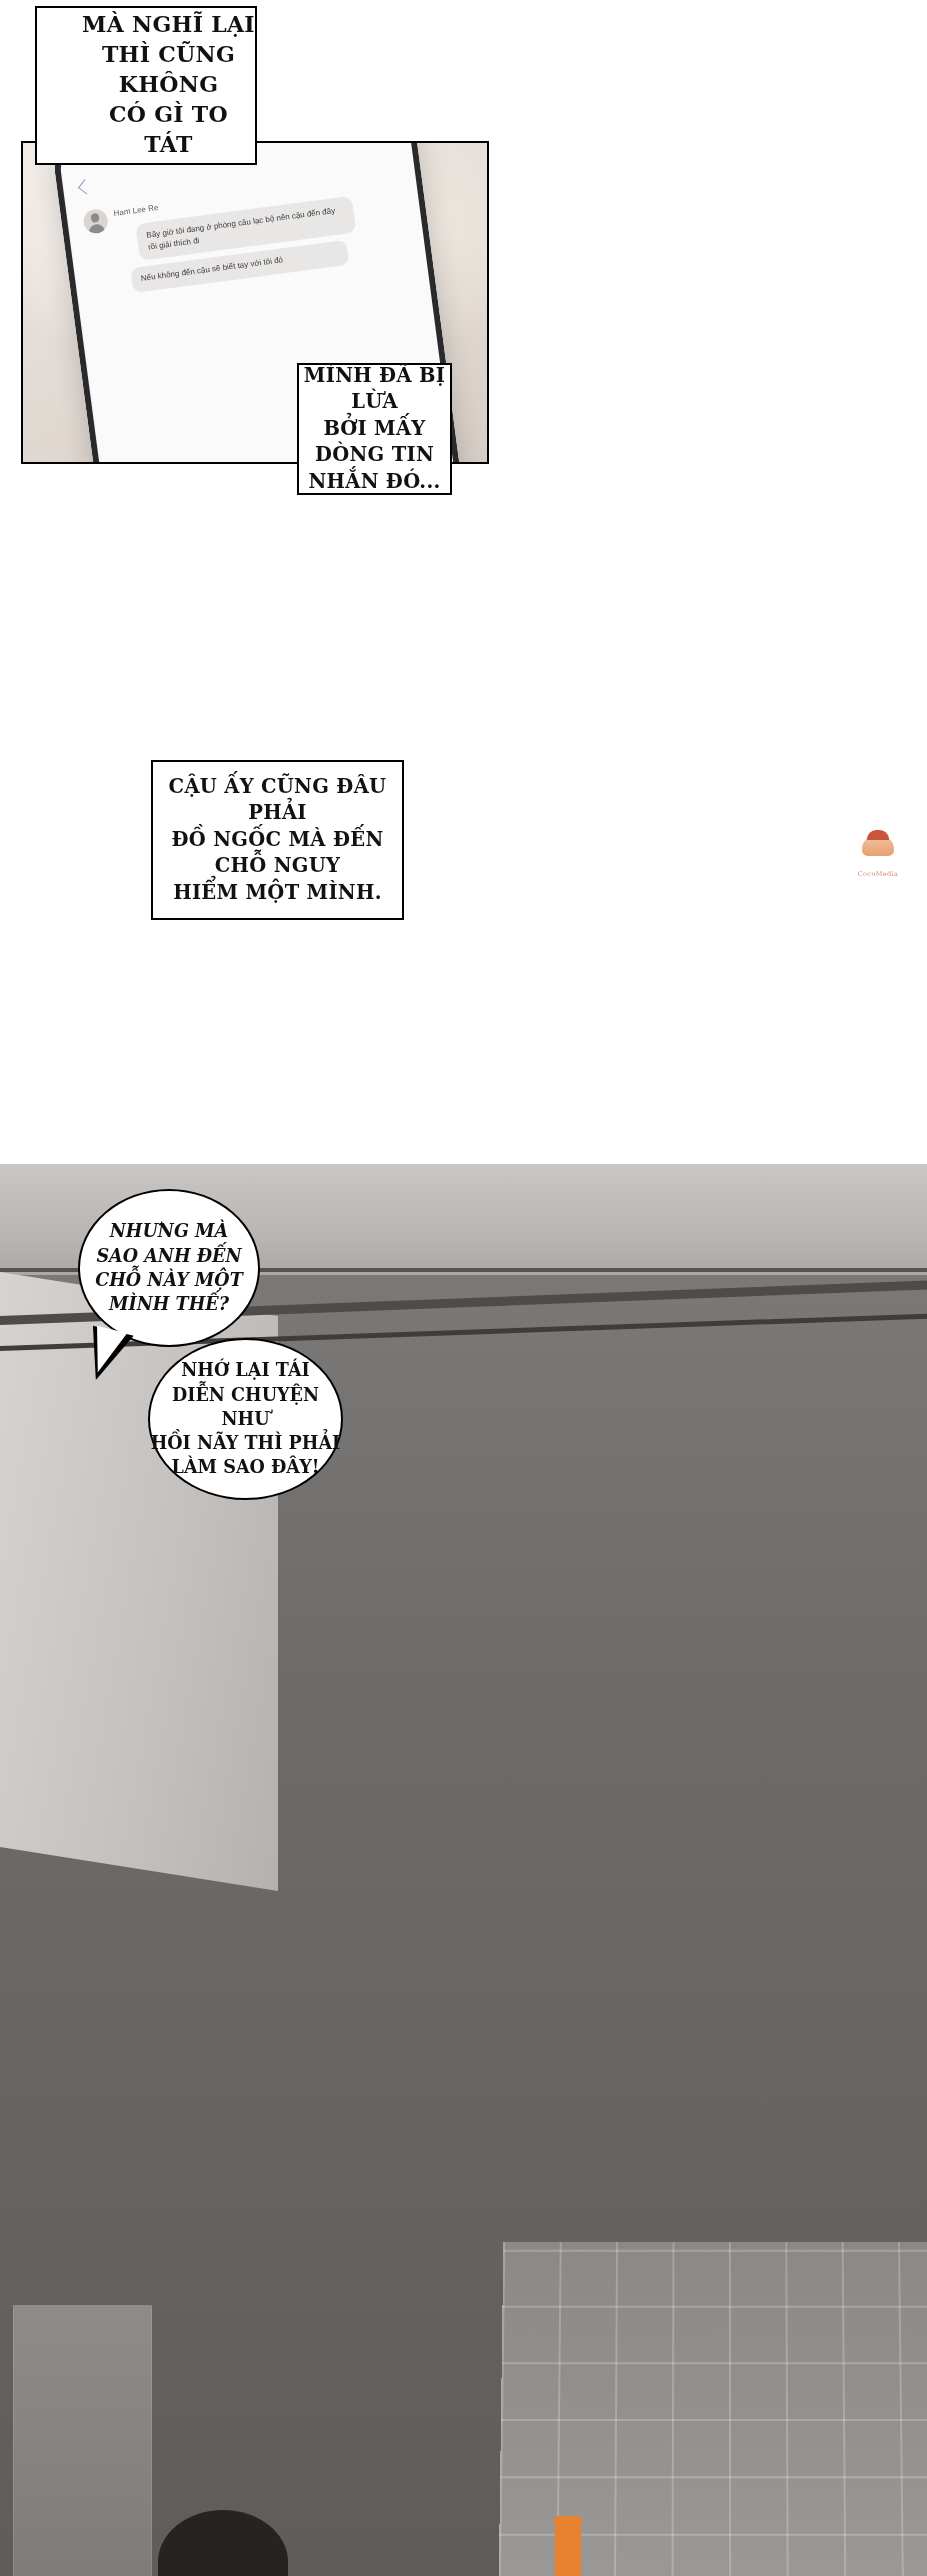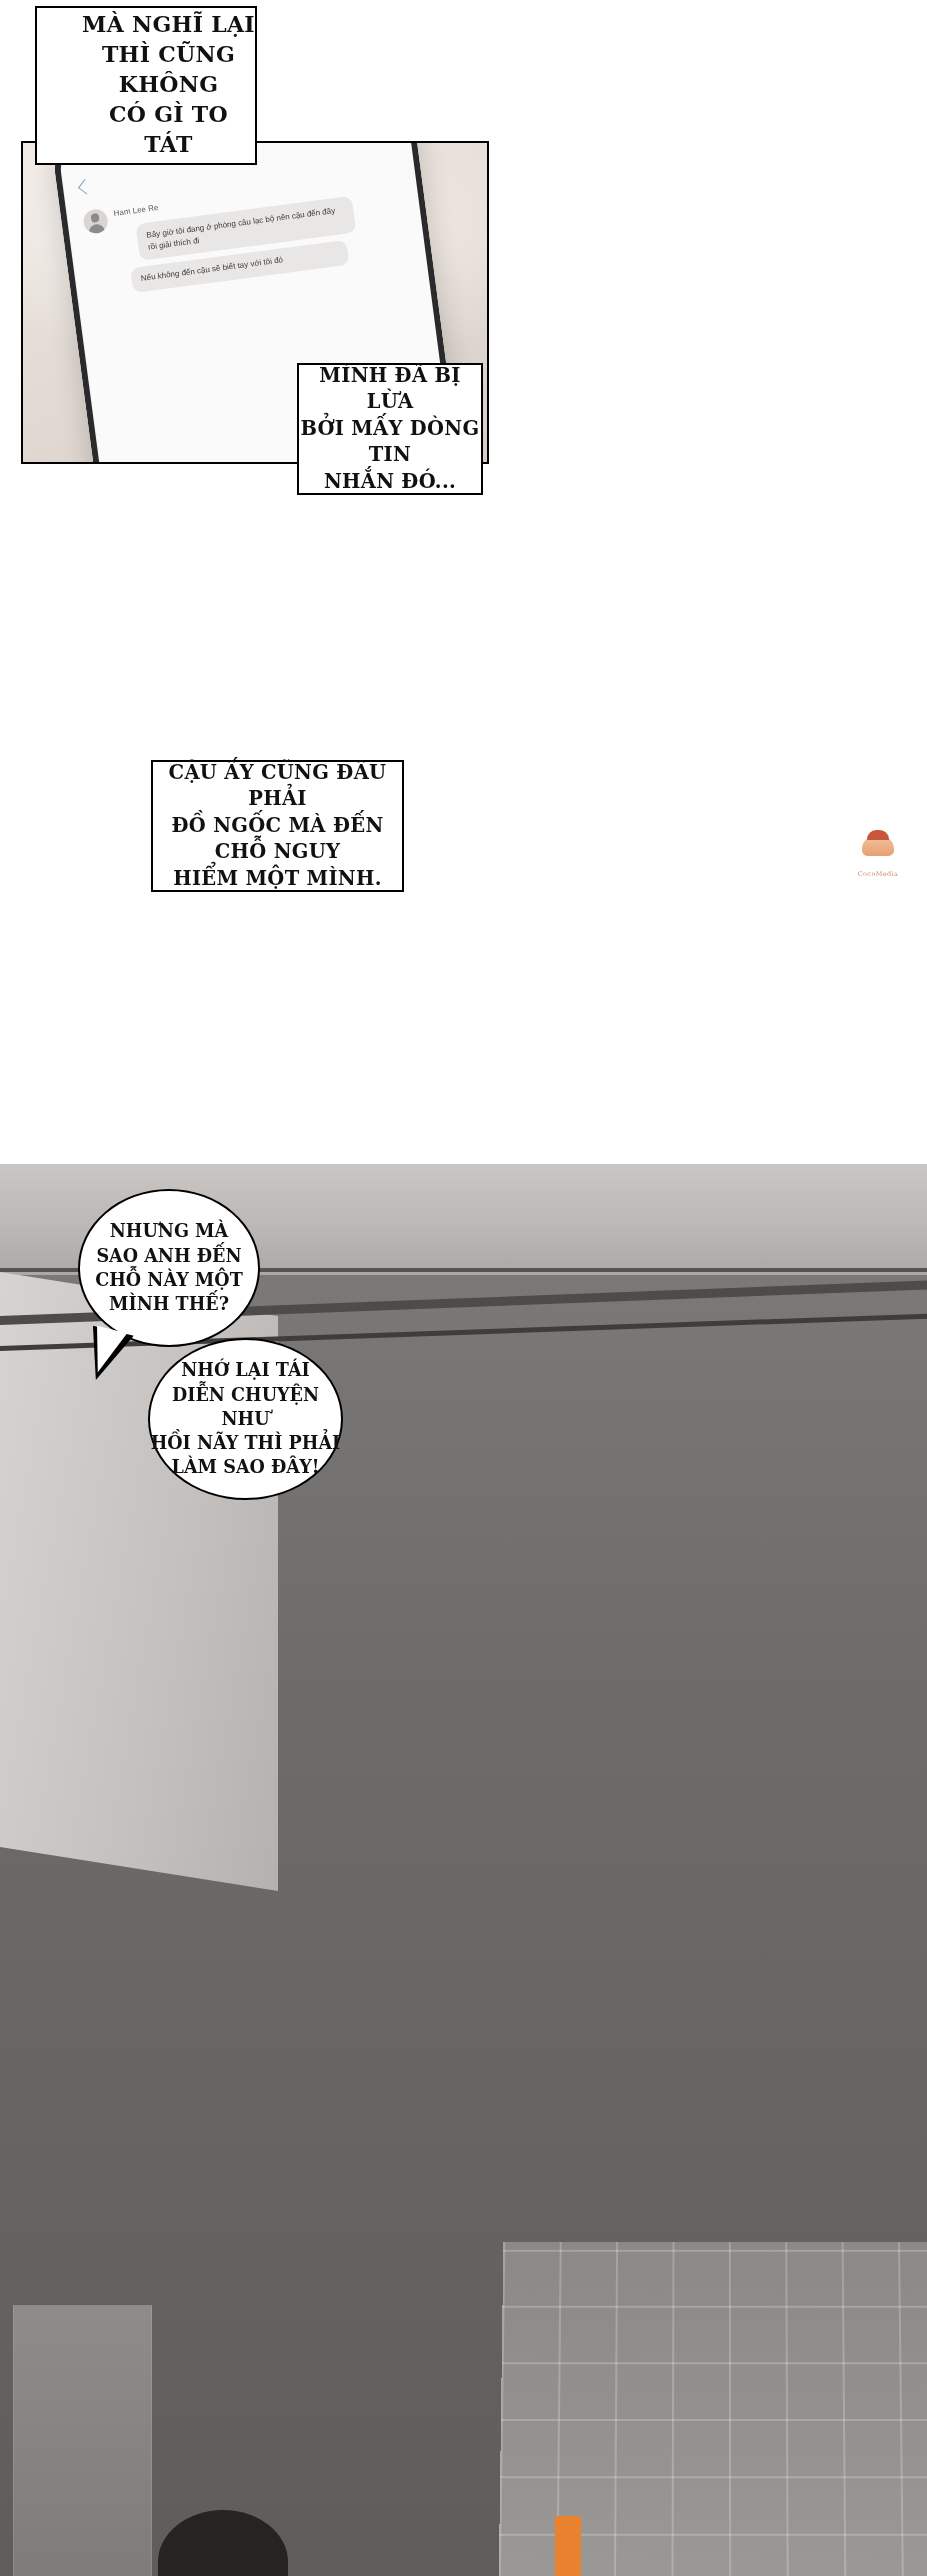--- a/index.html
+++ b/index.html
@@ -45,30 +45,30 @@
     left: 35px;
     top: 5.6px;
     width: 222px;
     height: 159px;
   }
   #caption-1 .caption-text { font-size: 22px; padding-left: 45px; }
 
   #caption-2 {
     left: 297px;
     top: 363px;
-    width: 186px;
+    width: 155px;
     height: 132px;
   }
   #caption-2 .caption-text { font-size: 19.5px; }
 
   #caption-3 {
     left: 151px;
     top: 760px;
     width: 253px;
-    height: 132px;
+    height: 160px;
   }
   #caption-3 .caption-text { font-size: 19.5px; }
 
   
   #panel-phone {
     position: absolute;
     left: 21.3px;
     top: 141px;
     width: 468px;
     height: 323px;
@@ -322,20 +322,21 @@
     color: #111111;
     line-height: 1.38;
     white-space: pre-line;
   }
   #balloon-1 {
     left: 78px;
     top: 1189px;
     width: 182px;
     height: 158px;
     border-radius: 50% / 50%;
+    font-style: italic;
   }
   #balloon-1 .balloon-text { font-size: 17.6px; }
   #balloon-1 .tail {
     position: absolute;
     left: 5.6px;
     bottom: -37px;
     width: 0; height: 0;
     border-left: 16.7px solid transparent;
     border-right: 26px solid transparent;
     border-top: 52px solid #000000;

